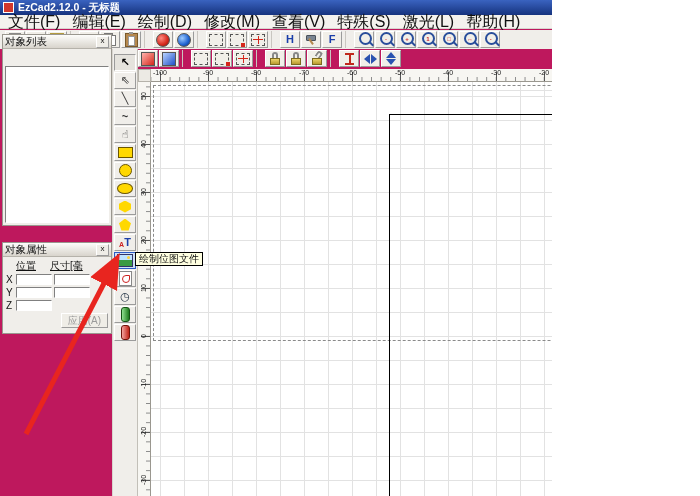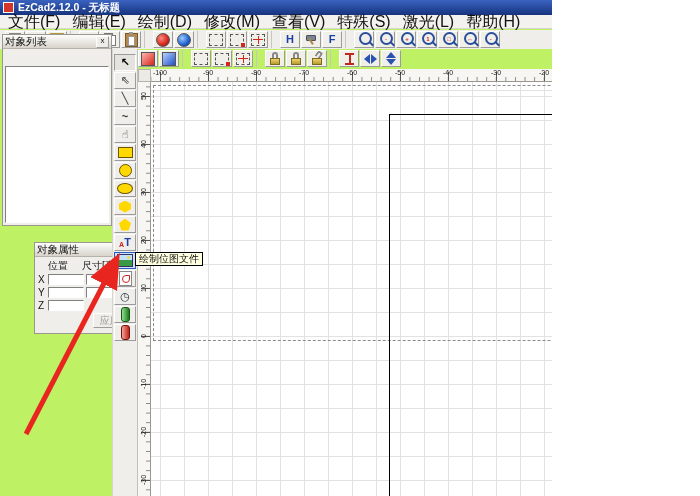--- a/index.html
+++ b/index.html
@@ -1,17 +1,17 @@
 <!DOCTYPE html>
 <html><head>
 <meta charset="utf-8">
 <style>
   html,body{margin:0;padding:0;}
   body{font-family:"Liberation Sans","DejaVu Sans",sans-serif;}
-  .app{position:relative;width:552px;height:496px;background:#bef264;overflow:hidden;
+  .app{position:relative;width:552px;height:496px;background:#be185d;overflow:hidden;
        font-size:11px;color:#111;}
 
   
   .titlebar{position:absolute;left:0;top:0;width:700px;height:15px;
             background:linear-gradient(180deg,#3a63c0,#16337e);
             display:flex;align-items:center;padding-left:3px;box-sizing:border-box;}
   .app-icon{width:9px;height:9px;background:#d3372b;border:1px solid #fff;
             display:inline-block;margin-right:4px;}
   .title-text{color:#fff;font-size:10.5px;font-weight:bold;white-space:nowrap;}
 
@@ -74,33 +74,33 @@
   .mir-h{display:flex;align-items:center;}
   .tri-l{width:0;height:0;border:5px solid transparent;border-left:none;border-right:6px solid #2a52b0;}
   .tri-r{width:0;height:0;border:5px solid transparent;border-right:none;border-left:6px solid #2a52b0;margin-left:1px;}
   .mir-v{display:flex;flex-direction:column;align-items:center;}
   .tri-u{width:0;height:0;border:5px solid transparent;border-top:none;border-bottom:6px solid #2a52b0;}
   .tri-d{width:0;height:0;border:5px solid transparent;border-bottom:none;border-top:6px solid #2a52b0;margin-top:1px;}
 
   
   .panel{position:absolute;left:2px;width:110px;background:#f0eeea;border:1px solid #9a978f;box-sizing:border-box;}
   .panel-objects{top:34px;height:192px;}
-  .panel-props{top:242px;height:92px;margin-left:32px;}
+  .panel-props{top:242px;height:92px;}
   .panel-title{height:13px;background:linear-gradient(180deg,#fdfdfb,#d8d4cc);
                border-bottom:1px solid #b5b2aa;display:flex;align-items:center;
                justify-content:space-between;padding:0 2px;font-size:10.5px;}
   .panel-close{width:11px;height:10px;border:1px solid;border-color:#fff #9b9b9b #9b9b9b #fff;
                background:#efede7;font-size:8px;line-height:8px;text-align:center;cursor:default;}
   .col-headers{display:flex;height:15px;}
   .col-h{flex:1;border:1px solid;border-color:#fff #9b9b9b #9b9b9b #fff;background:#ebe8e2;
          font-size:10.5px;padding:1px 3px;box-sizing:border-box;}
   .list-area{position:absolute;left:2px;right:2px;top:31px;bottom:2px;background:#fff;
              border:1px solid;border-color:#808080 #fff #fff #808080;}
   .props-body{padding:2px 3px;}
-  .props-labels{display:flex;font-size:10px;margin-bottom:1px;}
+  .props-labels{display:flex;font-size:10px;margin-bottom:1px;text-decoration:underline;}
   .props-labels span:first-child{width:34px;margin-left:10px;}
   .prop-row{display:flex;align-items:center;margin-bottom:2px;gap:2px;}
   .axis{width:8px;font-size:10px;}
   .pin{width:36px;height:11px;font-size:9px;padding:0 1px;background:#fff;
        border:1px solid;border-color:#808080 #fff #fff #808080;box-sizing:border-box;}
   .apply-row{display:flex;justify-content:flex-end;margin-top:1px;}
   .apply-btn{font-size:10px;color:#9a9a9a;background:#efede7;height:15px;padding:0 6px;
              border:1px solid;border-color:#fff #9b9b9b #9b9b9b #fff;}
 
   

